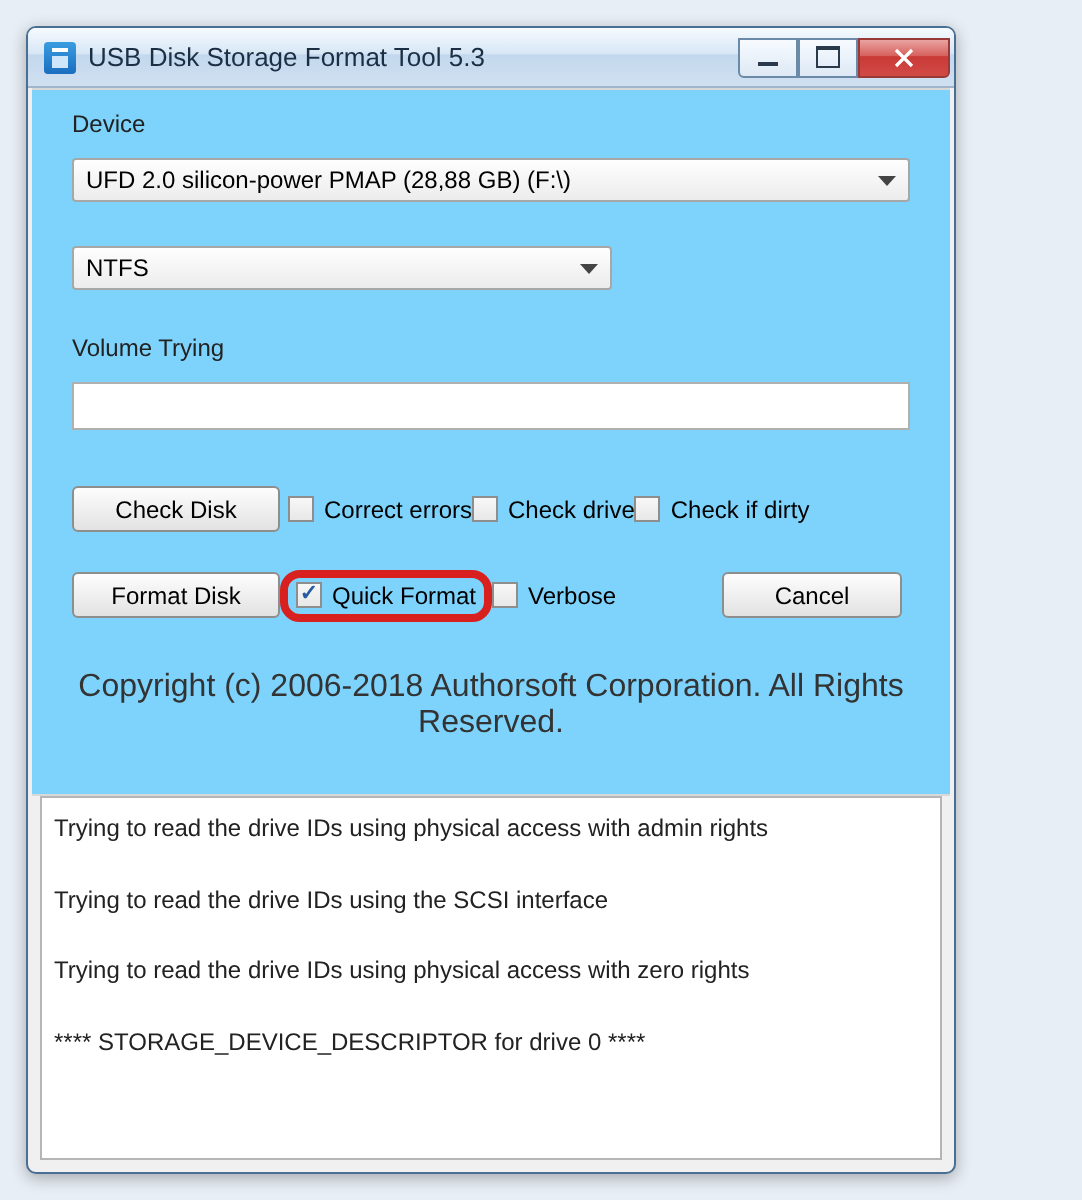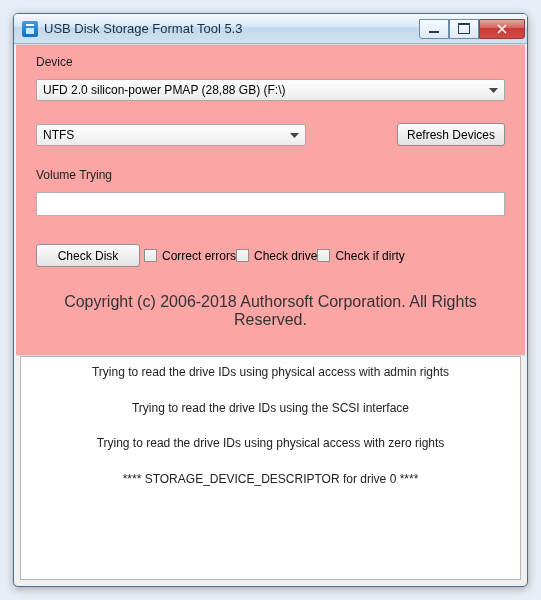--- a/index.html
+++ b/index.html
@@ -6,21 +6,21 @@
 body {
   font-family: "Segoe UI", Tahoma, sans-serif;
   font-size: 12px;
   background: #e8eef5;
   width: 541px;
   height: 600px;
   padding: 13px;
   overflow: hidden;
 }
 .window {
-  width: 515px;
+  width: 465px;
   height: 574px;
   background: #f0f0f0;
   border: 1px solid #4a6f94;
   border-radius: 5px;
   box-shadow: 0 2px 8px rgba(0,0,0,0.3);
   overflow: hidden;
   display: flex;
   flex-direction: column;
 }
 .titlebar {
@@ -70,21 +70,21 @@
 }
 .wc-min::after { content: ""; width: 10px; height: 2px; background: #2a3a4a; margin-top: 6px; }
 .wc-max::after { content: ""; width: 10px; height: 8px; border: 1px solid #2a3a4a; border-top-width: 2px; }
 .wc-close svg { width: 10px; height: 10px; }
 
 .content { flex: 1; display: flex; flex-direction: column; padding: 0 2px; }
 .grp {
   border: 1px solid #d8d8d8;
   border-left: none; border-right: none;
   padding: 10px 20px 12px 20px;
-  background: #fca5a5;
+  background: #7dd3fc;
   display: flex;
   flex-direction: column;
   gap: 8px;
 }
 .lbl { color: #222; font-size: 12px; margin-bottom: 2px; }
 .combo {
   height: 22px;
   background: linear-gradient(to bottom, #fefefe, #ececec);
   border: 1px solid #a7a7a7;
   border-radius: 2px;
@@ -146,21 +146,21 @@
   margin: 0 4px 6px 4px;
   border: 1px solid #b5b5b5;
   background: #fff;
   padding: 8px 6px;
   font-size: 12px;
   color: #222;
   overflow-y: scroll;
   line-height: 1.3;
   position: relative;
 }
-.log p { margin-bottom: 20px; text-align: center; }
+.log p { margin-bottom: 20px; }
 .log p:last-child { margin-bottom: 0; }
 .spacer-row { height: 6px; }
 
 .log::-webkit-scrollbar { width: 17px; }
 .log::-webkit-scrollbar-track { background: #f0f0f0; border-left: 1px solid #ddd; }
 .log::-webkit-scrollbar-thumb { background: linear-gradient(to right,#e8f0fa,#c5d8ec); border: 1px solid #9ab; border-radius: 2px; }
 </style>
 </head>
 <body>
 
@@ -192,21 +192,20 @@
 
       <div class="spacer-row"></div>
       <div class="row">
         <div class="combo half">
           <span>NTFS</span>
           <span class="arrow"><svg viewBox="0 0 9 6">
                 <path d="M0 0 L4.5 5 L9 0 Z" fill="#444"></path>
               </svg></span>
         </div>
         <div style="flex:1"></div>
-        <button class="btn wide">Refresh Devices</button>
       </div>
 
       <div class="spacer-row"></div>
       <div class="lbl">Volume Trying</div>
       <input type="text" class="txt" value="" style="">
 
       <div class="spacer-row"></div>
 
       <div class="btnrow">
         <button class="btn wider">Check Disk</button>
@@ -217,20 +216,35 @@
         <label class="chk">
           <span class="chkbox"></span>
           <span>Check drive</span>
         </label>
         <label class="chk">
           <span class="chkbox"></span>
           <span>Check if dirty</span>
         </label>
       </div>
 
+      <div class="btnrow">
+        <button class="btn wider">Format Disk</button>
+        <span class="highlight">
+          <label class="chk">
+            <span class="chkbox checked"></span>
+            <span>Quick Format</span>
+          </label>
+        </span>
+        <label class="chk" style="margin-left:8px">
+          <span class="chkbox"></span>
+          <span>Verbose</span>
+        </label>
+        <div style="flex:1"></div>
+        <button class="btn">Cancel</button>
+      </div>
 
       <div class="copyright">Copyright (c) 2006-2018 Authorsoft Corporation. All Rights Reserved.</div>
     </div>
 
     <div class="log">
       <p>Trying to read the drive IDs using physical access with admin rights</p>
       <p>Trying to read the drive IDs using the SCSI interface</p>
       <p>Trying to read the drive IDs using physical access with zero rights</p>
       <p>**** STORAGE_DEVICE_DESCRIPTOR for drive 0 ****</p>
     </div>

